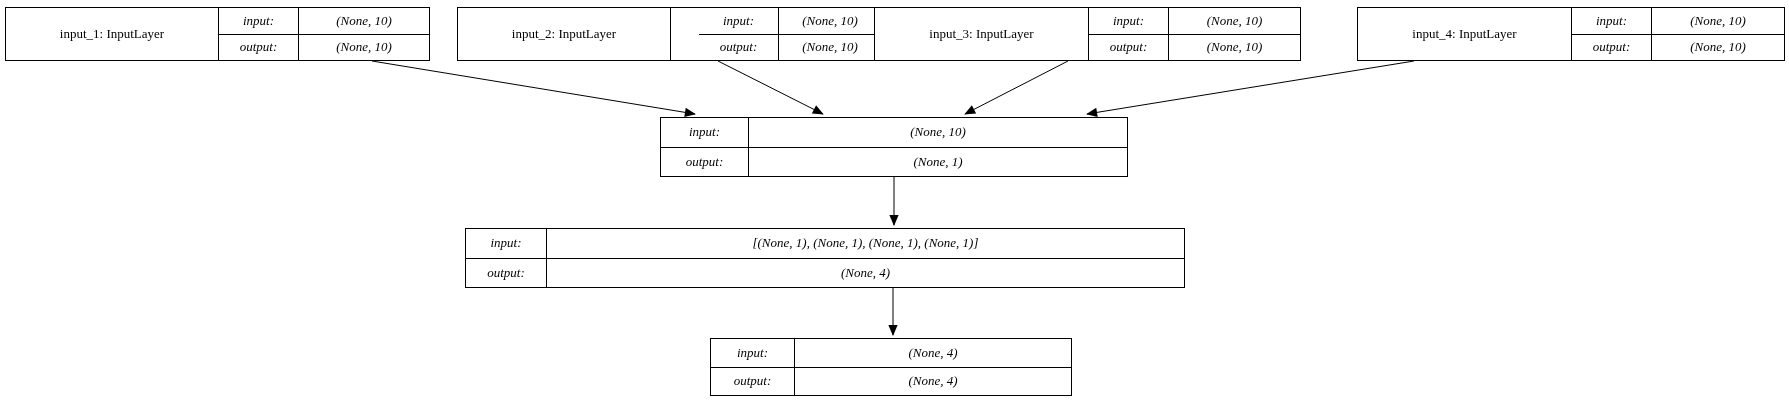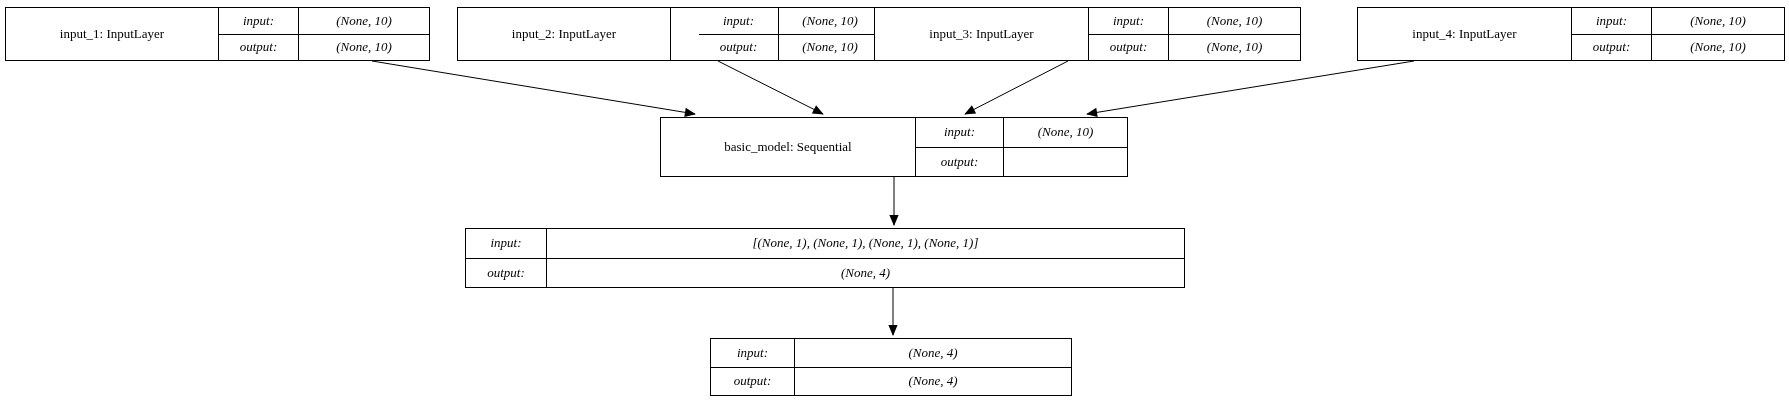--- a/index.html
+++ b/index.html
@@ -143,28 +143,28 @@
         <div class="val">(None, 10)</div>
       </div>
       <div class="row last">
         <div class="key" style="width:80px;">output:</div>
         <div class="val">(None, 10)</div>
       </div>
     </div>
   </div>
 
   <div class="node" style="left:660px; top:117px; width:468px; height:60px;">
-    <div class="name" style="width:255px;">basic_model: Sequential</div>
     <div class="io">
       <div class="row">
         <div class="key" style="width:88px;">input:</div>
         <div class="val">(None, 10)</div>
       </div>
       <div class="row last">
         <div class="key" style="width:88px;">output:</div>
+        <div class="val">(None, 1)</div>
       </div>
     </div>
   </div>
 
   <div class="node" style="left:465px; top:228px; width:720px; height:60px;">
     <div class="io">
       <div class="row">
         <div class="key" style="width:81px;">input:</div>
         <div class="val">[(None, 1), (None, 1), (None, 1), (None, 1)]</div>
       </div>

